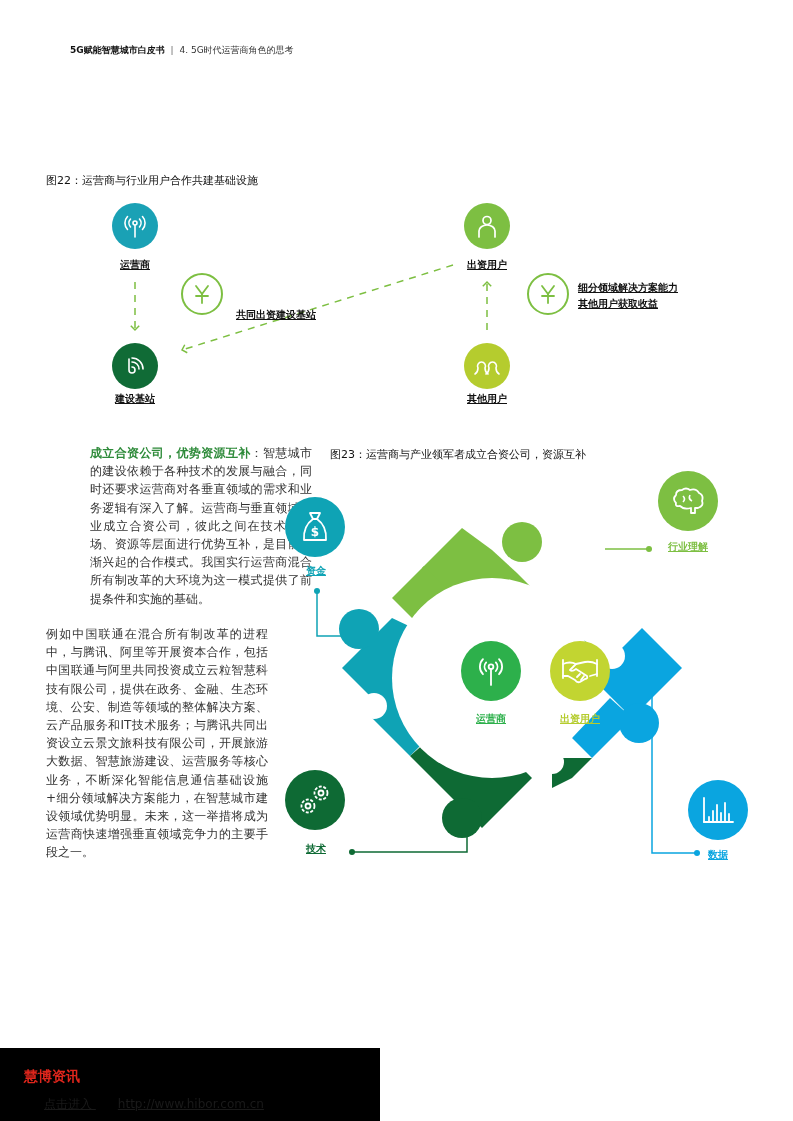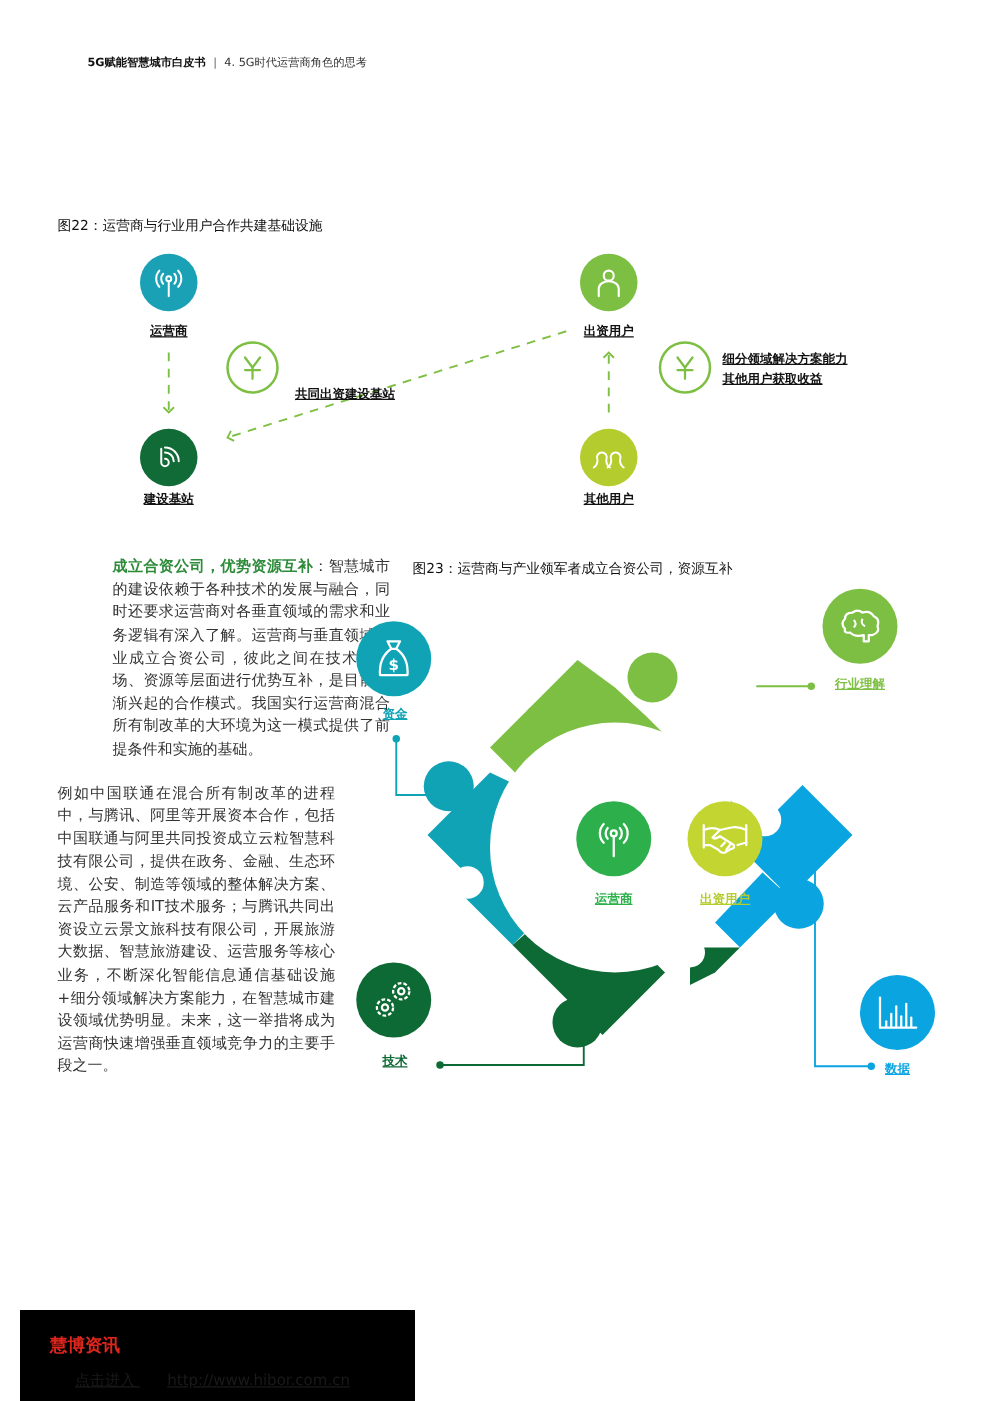--- a/index.html
+++ b/index.html
@@ -5,21 +5,21 @@
   html,body{margin:0;padding:0;background:#fff;}
   body{width:793px;height:1121px;position:relative;overflow:hidden;font-family:"DejaVu Sans","Liberation Sans",sans-serif;color:#222;}
   .abs{position:absolute;}
   .header{left:46px;top:44px;font-size:9px;color:#333;white-space:nowrap;margin-left:24px;}
   .header b{font-weight:bold;color:#111;}
   .fig-title{font-size:11px;font-weight:normal;color:#111;white-space:nowrap;text-align:center;}
   .circ{border-radius:50%;display:flex;align-items:center;justify-content:center;}
   .lbl{font-size:10px;font-weight:bold;color:#111;white-space:nowrap;text-align:center;text-decoration:underline;}
   .para{font-size:12px;line-height:18.2px;color:#333;width:222px;text-align:justify;}
   .para .hl{color:#2e8b3a;font-weight:bold;}
-  .footer{left:16px;top:1048px;width:316px;height:73px;background:#000;}
+  .footer{left:0;top:1048px;width:380px;height:73px;background:#000;}
   .footer .brand{left:24px;top:20px;color:#e0261c;font-weight:bold;font-size:14px;}
   .footer .link{left:44px;top:48px;color:#1a1a1a;font-size:12px;white-space:nowrap;text-decoration:underline;}
 </style>
 </head>
 <body>
 
 <div class="abs header">
   <b>5G赋能智慧城市白皮书</b>
   <span style="margin:0 3px;color:#666;">|</span>
   <span>4. 5G时代运营商角色的思考</span>

